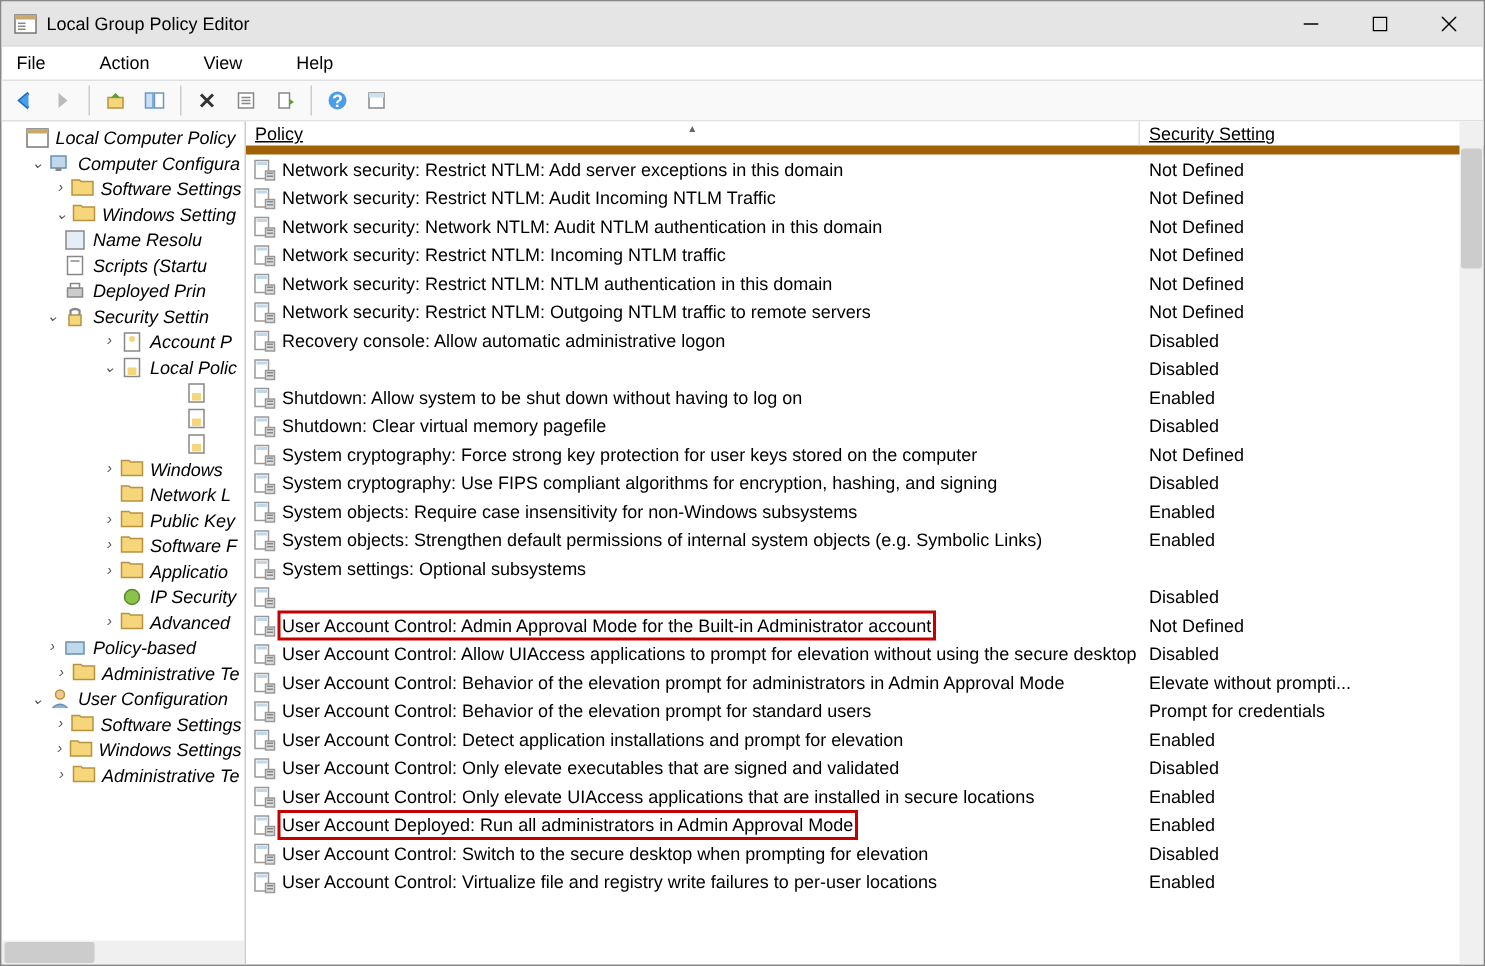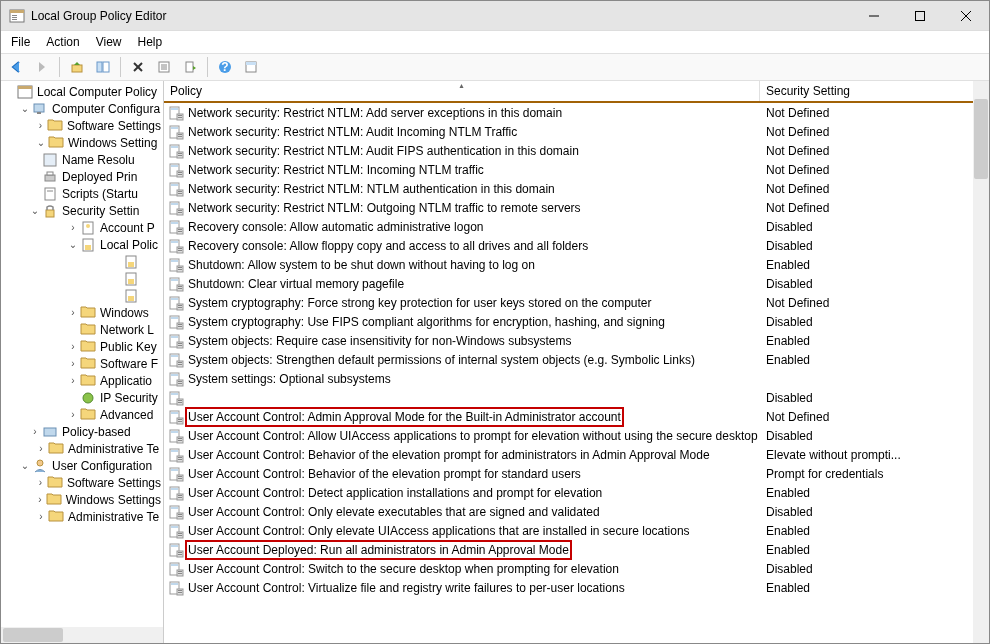--- a/index.html
+++ b/index.html
@@ -2,38 +2,38 @@
 <html><head>
 <meta charset="utf-8">
 <style>
 * { margin: 0; padding: 0; box-sizing: border-box; font-family: "Segoe UI", Tahoma, sans-serif; font-size: 12px; }
 body { background: #fff; width: 990px; height: 644px; overflow: hidden; border: 1px solid #888; display: flex; flex-direction: column; }
 .titlebar { height: 30px; display: flex; align-items: center; padding: 0 0 0 8px; background: #e5e5e5; border-bottom: 1px solid #ddd; }
 .titlebar .app-icon { width: 16px; height: 16px; margin-right: 6px; }
 .titlebar .title { flex: 1; }
 .win-btns { display: flex; }
 .win-btn { width: 46px; height: 30px; display: flex; align-items: center; justify-content: center; }
-.menubar { height: 22px; display: flex; align-items: center; padding: 0 6px; gap: 8px; }
+.menubar { height: 22px; display: flex; align-items: center; padding: 0 6px; gap: 28px; }
 .menubar span { padding: 2px 4px; }
 .toolbar { height: 28px; display: flex; align-items: center; padding: 0 4px; gap: 4px; border-top: 1px solid #e0e0e0; border-bottom: 1px solid #e0e0e0; background: #f9f9f9; }
 .toolbar .tbtn { width: 22px; height: 22px; display: flex; align-items: center; justify-content: center; }
 .toolbar .sep { width: 1px; height: 20px; background: #ccc; margin: 0 2px; }
 .content { flex: 1; display: flex; min-height: 0; }
 .tree-panel { width: 163px; border-right: 1px solid #ccc; overflow: hidden; position: relative; padding-top: 2px; }
 .tree-scroll-x { position: absolute; bottom: 0; left: 0; right: 0; height: 16px; background: #f0f0f0; display: flex; align-items: center; }
 .tree-scroll-x .thumb { position: absolute; left: 2px; width: 60px; height: 14px; background: #ccc; border-radius: 2px; }
 .tree { white-space: nowrap; }
-.tree-row { display: flex; align-items: center; height: 17px; padding-left: 3px; }
+.tree-row { display: flex; align-items: center; height: 17px; padding-left: 3px; font-style: italic; }
 .tree-row .exp { width: 12px; text-align: center; color: #555; font-size: 10px; cursor: default; }
 .tree-row .icon { width: 16px; height: 16px; margin: 0 2px 0 1px; flex-shrink: 0; }
 .tree-row .label { padding: 0 2px; }
 .tree-row.selected .label { background: #1d4ed8; border: 2px solid #a16207; padding: 0 1px; }
 .ind1 { padding-left: 3px; } .ind2 { padding-left: 18px; } .ind3 { padding-left: 34px; } .ind4 { padding-left: 28px; } .ind5 { padding-left: 66px; } .ind6 { padding-left: 82px; gap: 39px; }
 .list-panel { flex: 1; display: flex; flex-direction: column; position: relative; }
-.list-header { height: 22px; display: flex; border-bottom: 2px solid #a16207; background: #fff; }
+.list-header { height: 22px; display: flex; border-bottom: 6px solid #a16207; background: #fff; text-decoration: underline; }
 .list-header .col { display: flex; align-items: center; padding: 0 6px; border-right: 1px solid #e0e0e0; }
 .col-policy { width: 596px; position: relative; }
 .col-setting { flex: 1; }
 .sort-ind { position: absolute; left: 50%; top: 0; transform: translateX(-50%); color: #666; font-size: 8px; }
 .list-body { flex: 1; overflow-y: auto; position: relative; }
 .list-row { display: flex; align-items: center; height: 19px; }
 .list-row .cell-policy { width: 596px; display: flex; align-items: center; padding-left: 4px; }
 .list-row .cell-setting { flex: 1; padding-left: 6px; }
 .list-row .picon { width: 16px; height: 16px; margin-right: 4px; flex-shrink: 0; }
 .list-row.hl .cell-policy > span:last-child { outline: 2px solid #c40000; outline-offset: 1px; }
@@ -192,35 +192,35 @@
             <svg viewBox="0 0 16 16">
               <rect x="2" y="2" width="12" height="12" fill="#e5eef7" stroke="#888"></rect>
             </svg>
           </span>
           <span class="label">Name Resolu</span>
         </div>
       <div class="tree-row ind4">
           <span class="exp"></span>
           <span class="icon">
             <svg viewBox="0 0 16 16">
+              <rect x="3" y="2" width="10" height="12" fill="#fff" stroke="#888"></rect>
+              <line x1="5" y1="5" x2="11" y2="5" stroke="#888"></line>
+            </svg>
+          </span>
+          <span class="label">Scripts (Startu</span>
+        </div>
+      <div class="tree-row ind4">
+          <span class="exp"></span>
+          <span class="icon">
+            <svg viewBox="0 0 16 16">
               <rect x="3" y="6" width="10" height="6" fill="#ccc" stroke="#888"></rect>
               <rect x="5" y="3" width="6" height="3" fill="#fff" stroke="#888"></rect>
             </svg>
           </span>
           <span class="label">Deployed Prin</span>
-        </div>
-      <div class="tree-row ind4">
-          <span class="exp"></span>
-          <span class="icon">
-            <svg viewBox="0 0 16 16">
-              <rect x="3" y="2" width="10" height="12" fill="#fff" stroke="#888"></rect>
-              <line x1="5" y1="5" x2="11" y2="5" stroke="#888"></line>
-            </svg>
-          </span>
-          <span class="label">Scripts (Startu</span>
         </div>
       <div class="tree-row ind4">
           <span class="exp">⌄</span>
           <span class="icon">
             <svg viewBox="0 0 16 16">
               <rect x="4" y="7" width="8" height="7" fill="#f5d67b" stroke="#b8923f"></rect>
               <path d="M5 7 L5 4 Q8 2 11 4 L11 7" fill="none" stroke="#888" stroke-width="1.5"></path>
             </svg>
           </span>
           <span class="label">Security Settin</span>
@@ -444,21 +444,21 @@
           <div class="cell-policy">
             <span class="picon">
               <svg viewBox="0 0 16 16">
                 <rect x="2" y="2" width="9" height="12" fill="#fff" stroke="#999"></rect>
                 <rect x="3" y="3" width="7" height="2" fill="#c0d8ec"></rect>
                 <rect x="9" y="9" width="6" height="6" fill="#ddd" stroke="#999"></rect>
                 <rect x="10" y="10" width="4" height="1" fill="#888"></rect>
                 <rect x="10" y="12" width="4" height="1" fill="#888"></rect>
               </svg>
             </span>
-            <span>Network security: Restrict NTLM: Audit FIPS authentication in this domain</span>
+            <span>Network security: Network NTLM: Audit NTLM authentication in this domain</span>
           </div>
           <div class="cell-setting">Not Defined</div>
         </div>
         <div class="list-row">
           <div class="cell-policy">
             <span class="picon">
               <svg viewBox="0 0 16 16">
                 <rect x="2" y="2" width="9" height="12" fill="#fff" stroke="#999"></rect>
                 <rect x="3" y="3" width="7" height="2" fill="#c0d8ec"></rect>
                 <rect x="9" y="9" width="6" height="6" fill="#ddd" stroke="#999"></rect>
@@ -519,21 +519,20 @@
           <div class="cell-policy">
             <span class="picon">
               <svg viewBox="0 0 16 16">
                 <rect x="2" y="2" width="9" height="12" fill="#fff" stroke="#999"></rect>
                 <rect x="3" y="3" width="7" height="2" fill="#c0d8ec"></rect>
                 <rect x="9" y="9" width="6" height="6" fill="#ddd" stroke="#999"></rect>
                 <rect x="10" y="10" width="4" height="1" fill="#888"></rect>
                 <rect x="10" y="12" width="4" height="1" fill="#888"></rect>
               </svg>
             </span>
-            <span>Recovery console: Allow floppy copy and access to all drives and all folders</span>
           </div>
           <div class="cell-setting">Disabled</div>
         </div>
         <div class="list-row">
           <div class="cell-policy">
             <span class="picon">
               <svg viewBox="0 0 16 16">
                 <rect x="2" y="2" width="9" height="12" fill="#fff" stroke="#999"></rect>
                 <rect x="3" y="3" width="7" height="2" fill="#c0d8ec"></rect>
                 <rect x="9" y="9" width="6" height="6" fill="#ddd" stroke="#999"></rect>

